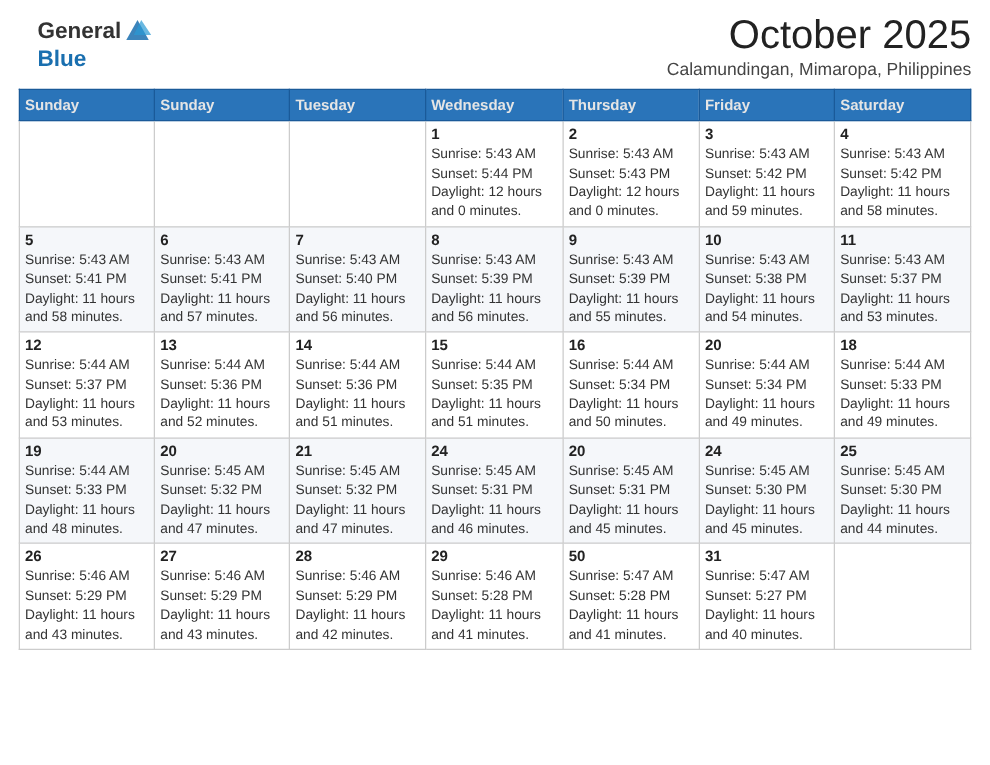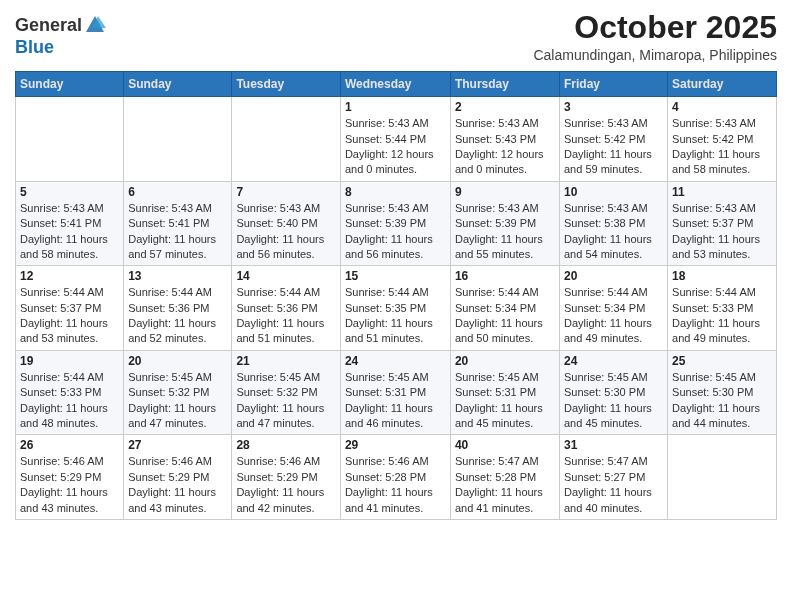--- a/index.html
+++ b/index.html
@@ -23,34 +23,35 @@
     }
     .logo {
       display: flex;
       align-items: center;
       margin-top: 4px;
     }
     .logo-text {
       font-size: 18px;
       font-weight: bold;
       line-height: 1.1;
+      margin-left: 15px;
     }
     .logo-general { color: #333; }
     .logo-blue { color: #1a6faf; }
     .logo-icon {
       width: 22px;
       height: 22px;
       margin-left: 2px;
     }
     .title-block {
       text-align: right;
     }
     .month-title {
       font-size: 32px;
-      font-weight: bold;
+      font-weight: normal;
       color: #222;
       line-height: 1.1;
     }
     .subtitle {
       font-size: 14px;
       color: #444;
       margin-top: 2px;
     }
     .calendar {
       width: 100%;
@@ -344,21 +345,21 @@
 and 42 minutes.</div>
           </td>
           <td>
             <span class="day-number">29</span>
             <div class="day-info" style="white-space: pre-line;">Sunrise: 5:46 AM
 Sunset: 5:28 PM
 Daylight: 11 hours
 and 41 minutes.</div>
           </td>
           <td>
-            <span class="day-number">40</span>
+            <span class="day-number">50</span>
             <div class="day-info" style="white-space: pre-line;">Sunrise: 5:47 AM
 Sunset: 5:28 PM
 Daylight: 11 hours
 and 41 minutes.</div>
           </td>
           <td>
             <span class="day-number">31</span>
             <div class="day-info" style="white-space: pre-line;">Sunrise: 5:47 AM
 Sunset: 5:27 PM
 Daylight: 11 hours

